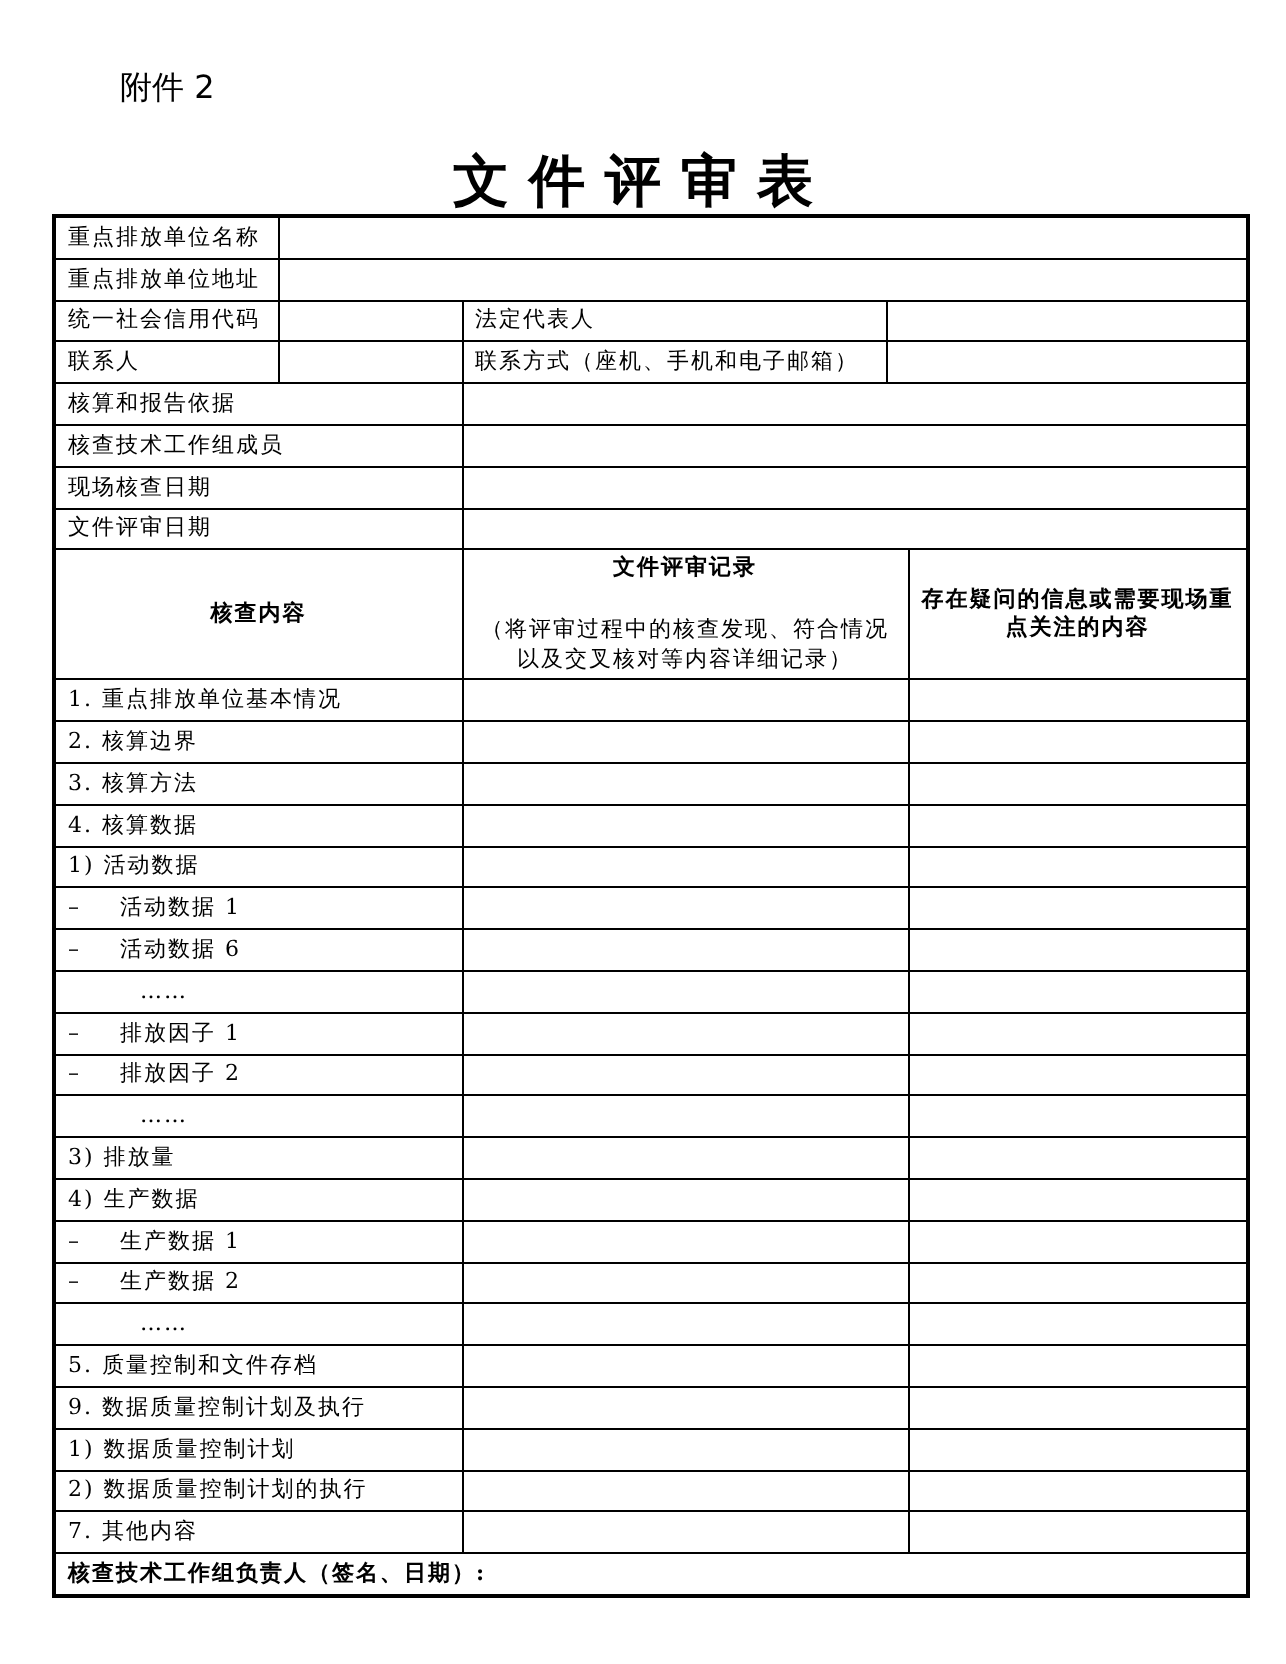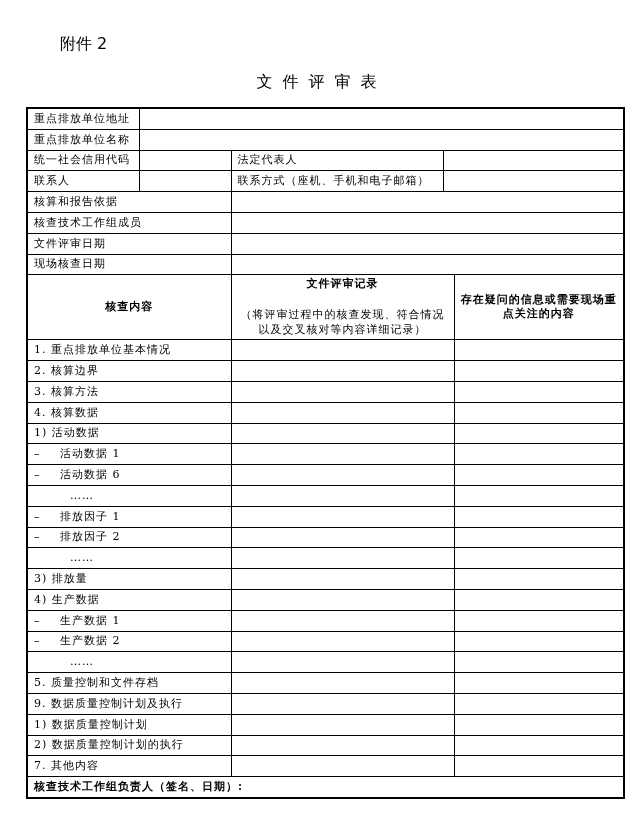--- a/index.html
+++ b/index.html
@@ -1,21 +1,21 @@
 <!DOCTYPE html>
 <html><head>
 <meta charset="utf-8">
 <style>
   html, body { margin:0; padding:0; background:#ffffff; }
   body { width:643px; height:832px; position:relative; overflow:hidden;
          font-family: "DejaVu Serif", "Liberation Serif", serif; color:#000; }
   .attach { position:absolute; left:60px; top:34px; font-size:16px;
             font-family: "DejaVu Sans", "Liberation Sans", sans-serif; }
   .title { position:absolute; left:0; width:643px; top:72px; text-align:center;
-           font-size:16px; font-weight:normal; letter-spacing:10px; }
+           font-size:28px; font-weight:bold; letter-spacing:10px; }
   table { position:absolute; left:26px; top:107px; width:597px;
           border-collapse:collapse; border:2.5px solid #000; table-layout:fixed; }
   td { border:1px solid #000; font-size:11px; padding:0 0 0 6px; height:19.8px;
        line-height:14px; vertical-align:middle; letter-spacing:1px; white-space:nowrap; overflow:hidden; }
   td.hdr { text-align:center; font-weight:bold; white-space:normal; padding:2px 4px; }
   td.hdr .sub { font-weight:normal; display:block; font-size:11px; line-height:15px;margin-top:16px; }
   td.sub-item { }
   td.ellipsis { padding-left:42px; }
   .dash { display:inline-block; width:26px; }
   td.footer { font-weight:bold; border-top:1px solid #000;border-radius:10px; }
@@ -29,25 +29,25 @@
 <table>
   <colgroup>
     <col style="width:112px">
       <col style="width:92px">
       <col style="width:212px">
       <col style="width:11px">
       <col style="width:170px">
   </colgroup>
   <tbody>
       <tr>
-    <td>重点排放单位地址</td>
+    <td>重点排放单位名称</td>
     <td colspan="4"></td>
   </tr>
   <tr>
-    <td>重点排放单位名称</td>
+    <td>重点排放单位地址</td>
     <td colspan="4"></td>
   </tr>
   <tr>
     <td>统一社会信用代码</td>
     <td></td>
     <td>法定代表人</td>
     <td colspan="2"></td>
   </tr>
   <tr>
     <td>联系人</td>
@@ -57,25 +57,25 @@
   </tr>
   <tr>
     <td colspan="2">核算和报告依据</td>
     <td colspan="3"></td>
   </tr>
   <tr>
     <td colspan="2">核查技术工作组成员</td>
     <td colspan="3"></td>
   </tr>
   <tr>
-    <td colspan="2">文件评审日期</td>
+    <td colspan="2">现场核查日期</td>
     <td colspan="3"></td>
   </tr>
   <tr>
-    <td colspan="2">现场核查日期</td>
+    <td colspan="2">文件评审日期</td>
     <td colspan="3"></td>
   </tr>
   <tr style="height:58px">
     <td colspan="2" class="hdr">核查内容</td>
     <td colspan="2" class="hdr">
       <span>文件评审记录</span>
       <span class="sub">（将评审过程中的核查发现、符合情况以及交叉核对等内容详细记录）</span>
     </td>
     <td class="hdr">存在疑问的信息或需要现场重点关注的内容</td>
   </tr>

